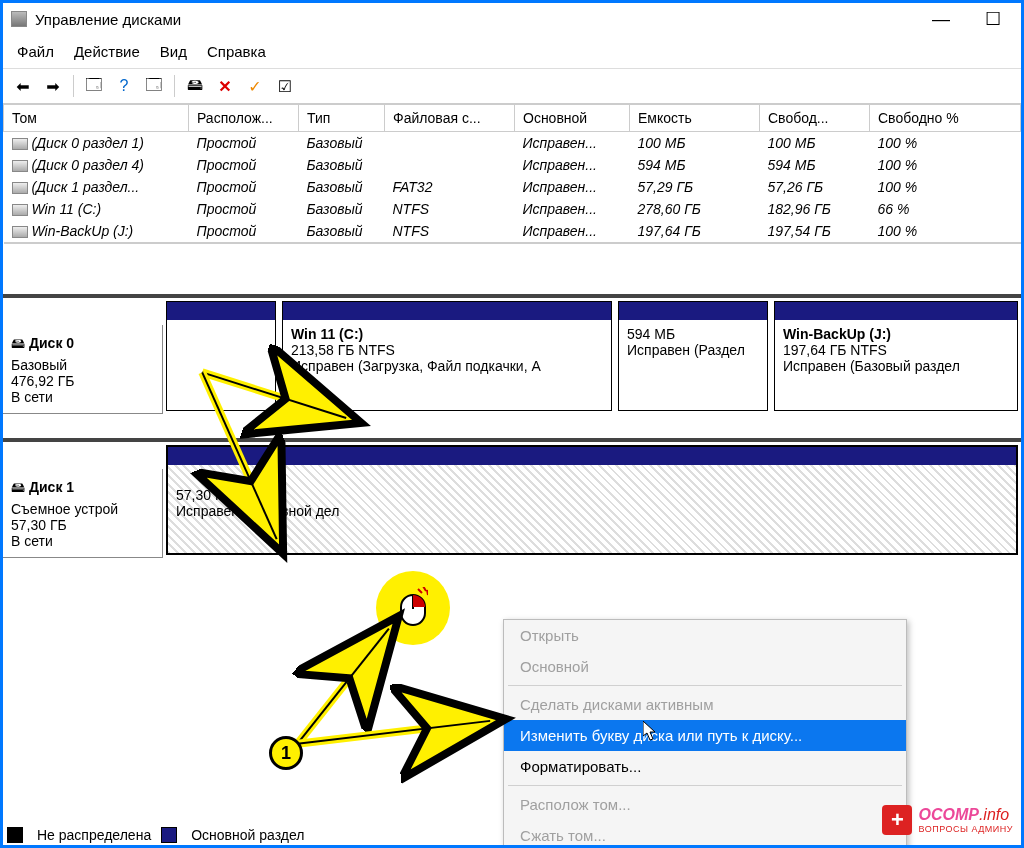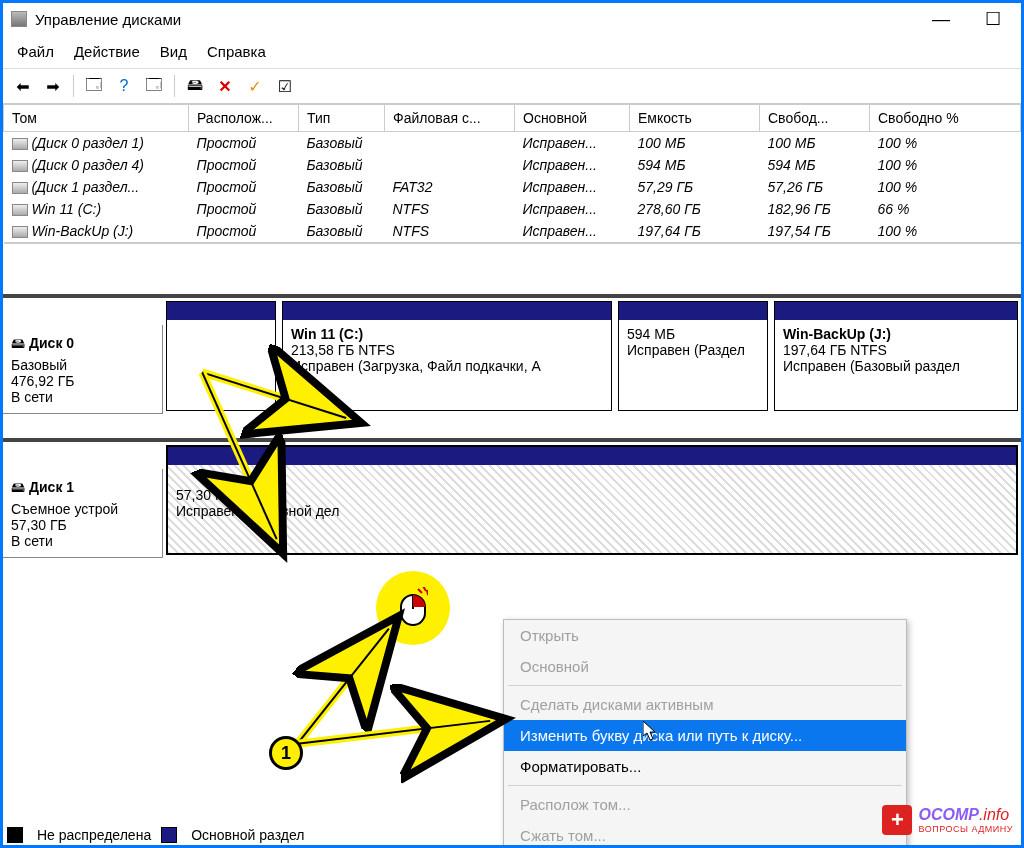--- a/index.html
+++ b/index.html
@@ -177,21 +177,21 @@
 .watermark .plus {
   width:30px; height:30px;
   background:#d22;
   border-radius:4px;
   color:#fff;
   display:flex; align-items:center; justify-content:center;
   font-size:22px;
   font-weight:bold;
 }
 .watermark .txt { font-size:16px; font-style:italic; }
-.watermark .txt .main { font-weight:bold; color:#8b5cf6; }
+.watermark .txt .main { font-weight:bold; color:#ec4899; }
 .watermark .txt .suf { color:#d22; }
 .watermark .sub { font-size:9px; color:#d22; letter-spacing:0.5px; }
 .cursor {
   position:absolute;
   left:640px; top:718px;
   z-index:120;
   width:14px; height:20px;
 }
 </style>
 </head>

